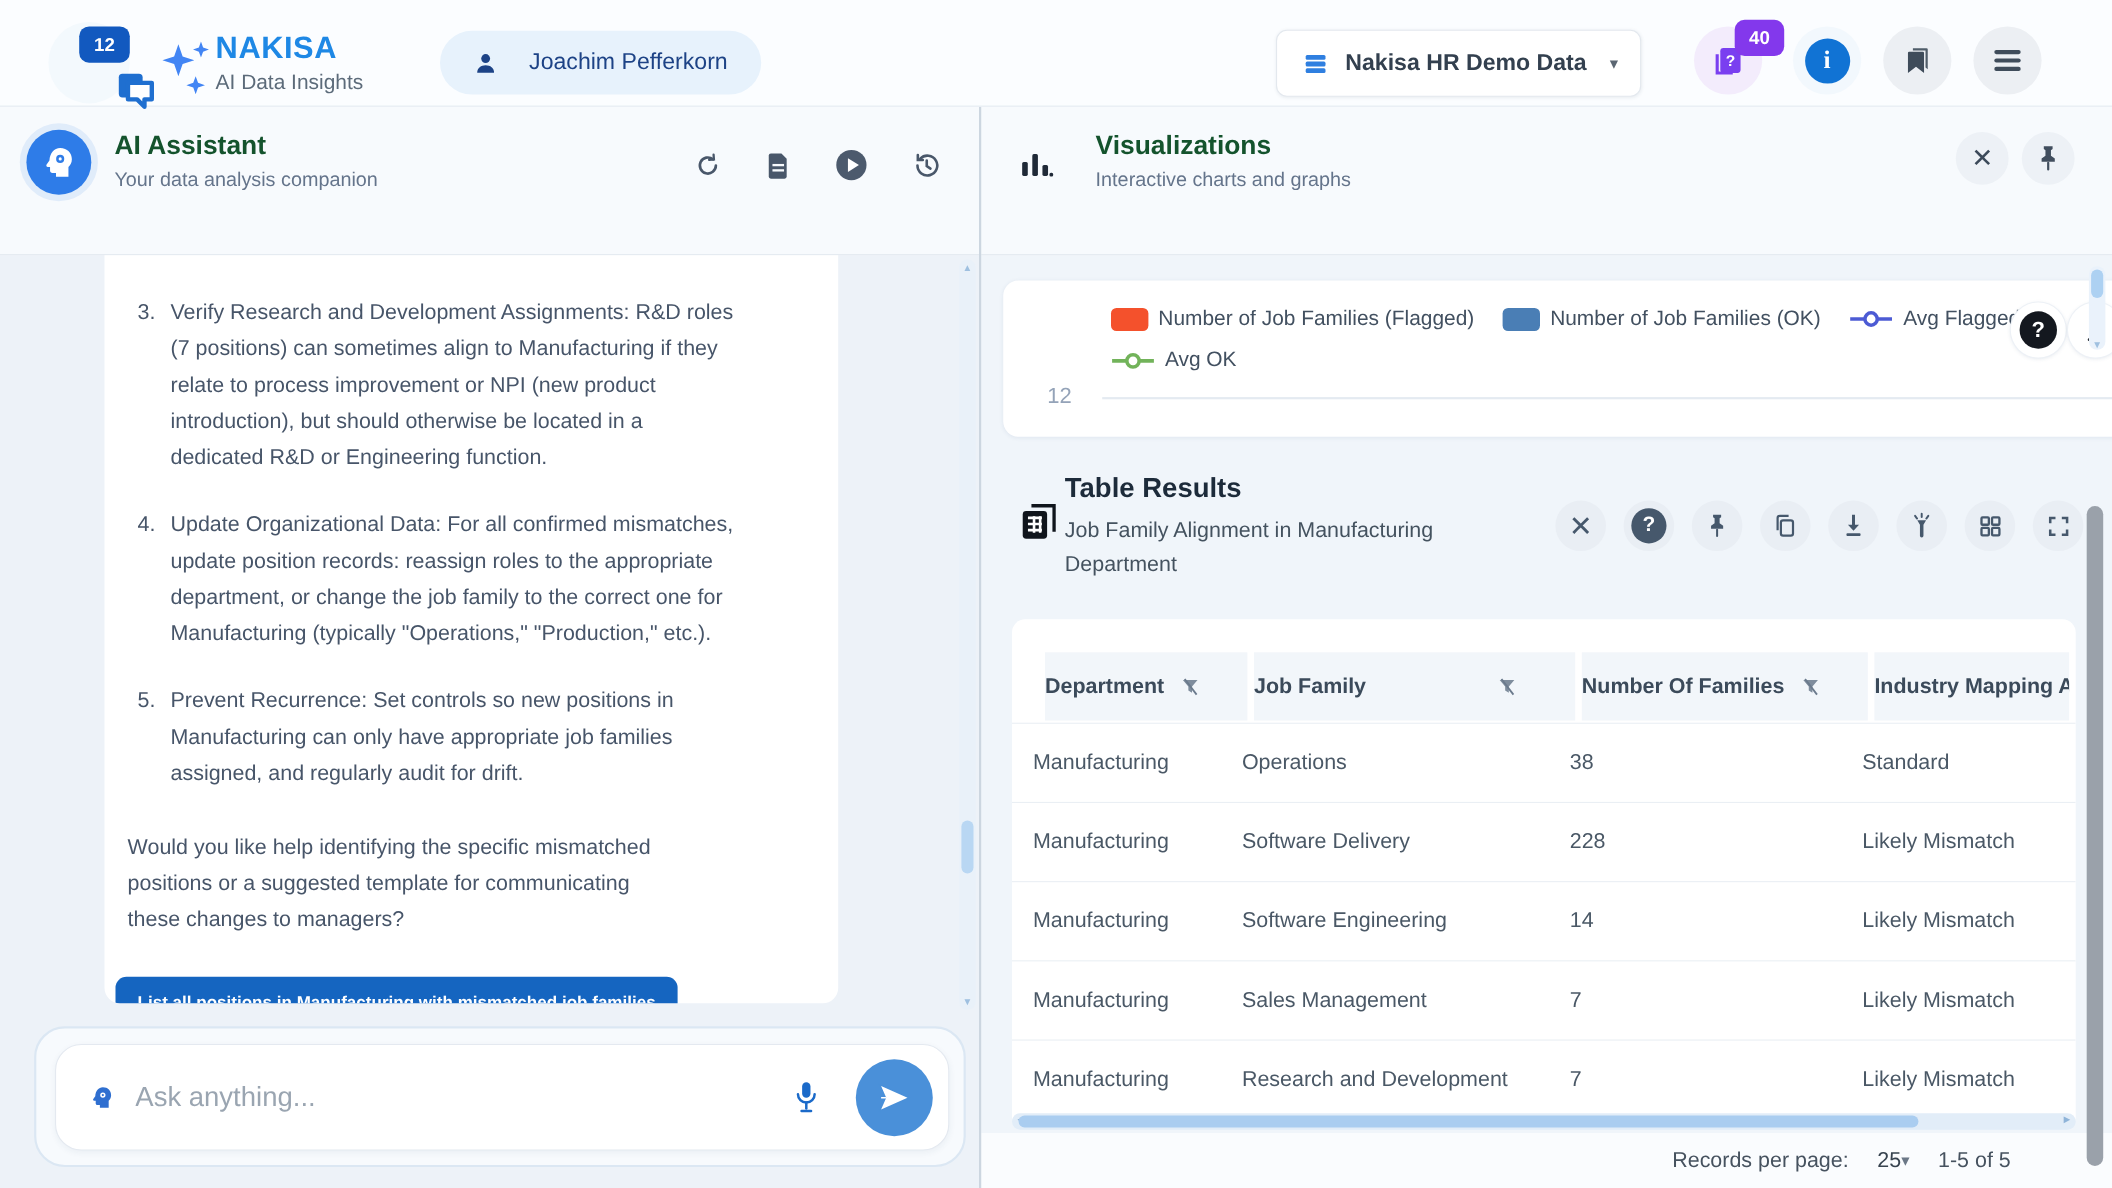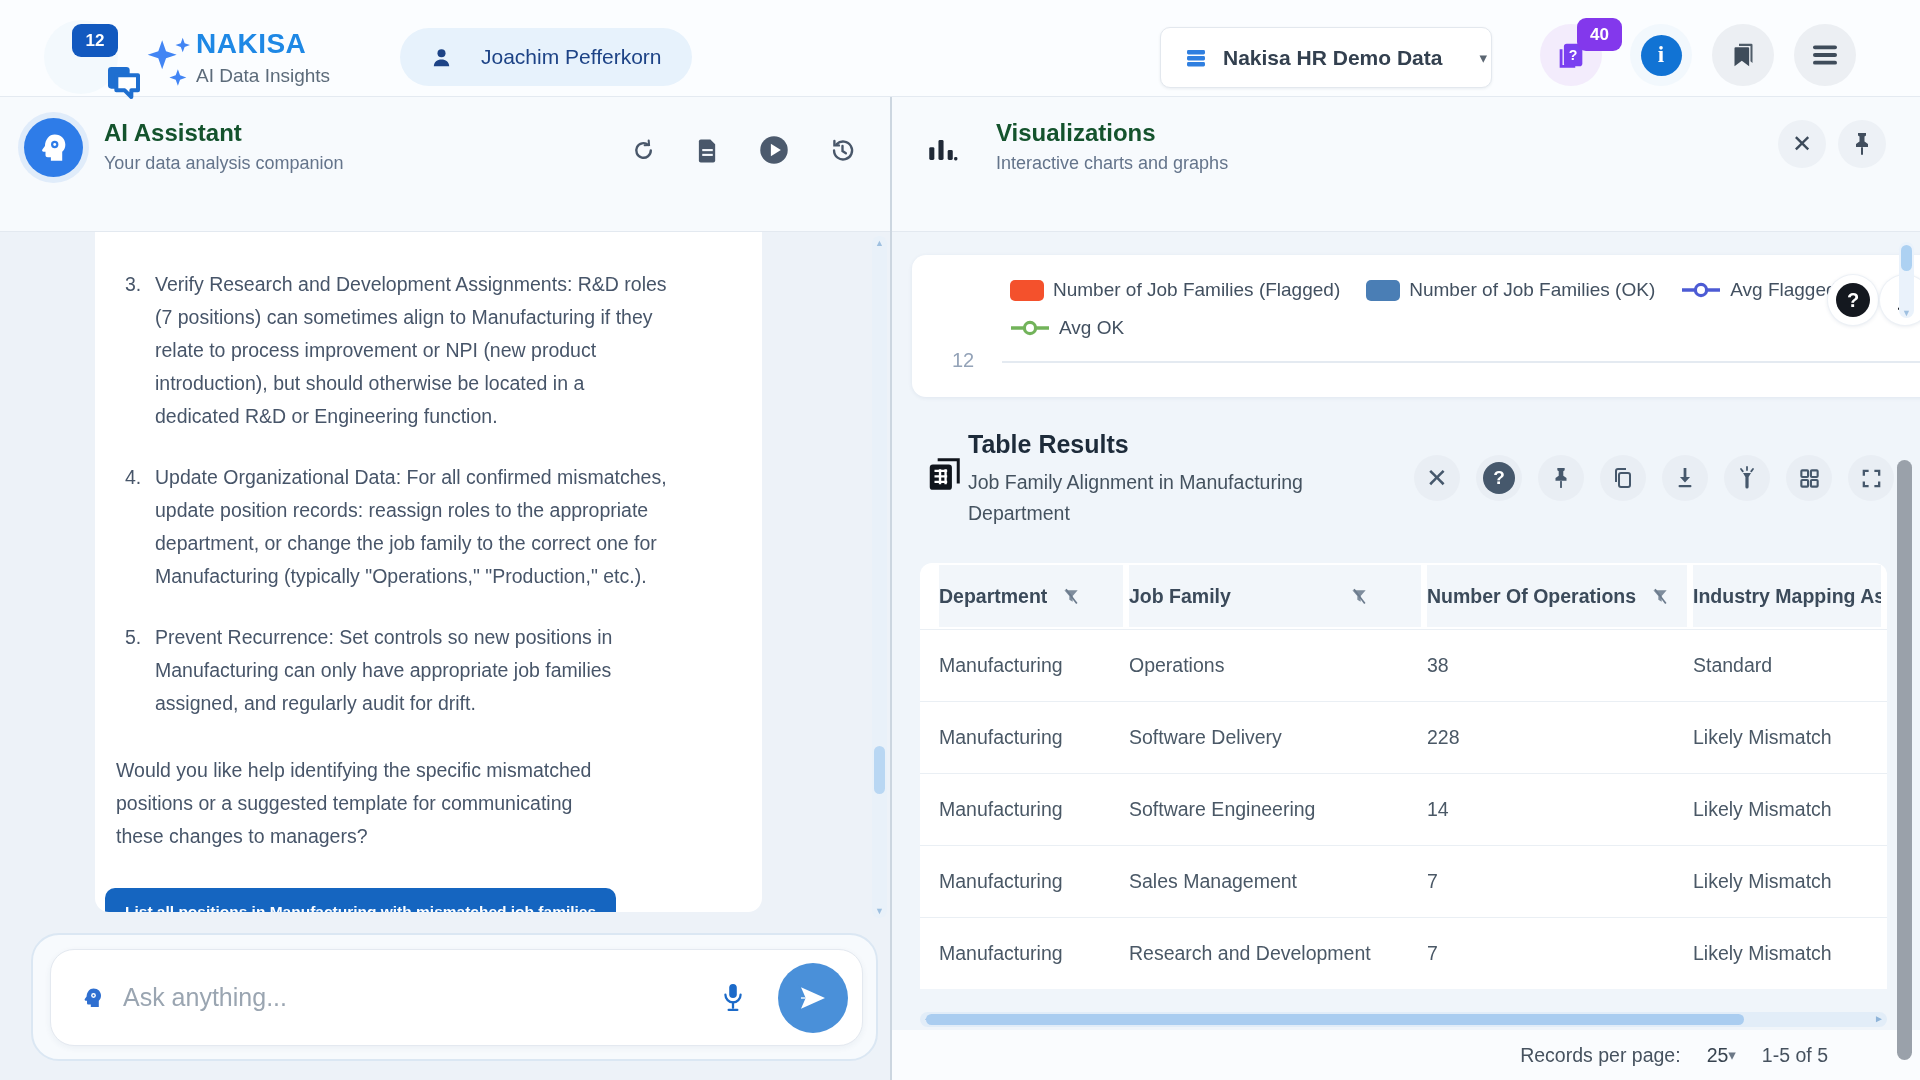--- a/index.html
+++ b/index.html
@@ -11,21 +11,21 @@
   .logo-wrap { position:absolute; left:44px; top:20px; width:74px; height:74px; border-radius:50%; background:#f3f9fd; }
   .logo-glyph { position:absolute; left:58px; top:42px; color:#1f6fd0; }
   .badge { position:absolute; border-radius:9px; color:#fff; font-size:17px; font-weight:bold; display:flex; align-items:center; justify-content:center; }
   .badge-msgs { left:72px; top:24px; width:46px; height:33px; background:#1259bf; }
   .sparkle { position:absolute; left:138px; top:32px; color:#4285f4; }
   .brand { position:absolute; left:196px; top:28px; }
   .brand-name { font-size:28px; font-weight:800; letter-spacing:.5px; color:#1e88e5; }
   .brand-sub { font-size:19px; color:#5c6b7a; margin-top:5px; }
   .user-pill { position:absolute; left:400px; top:28px; height:58px; padding:0 30px; border-radius:29px; background:#e7f2fc; display:flex; align-items:center; gap:28px; color:#1d4386; cursor:pointer; }
   .user-pill .name { font-size:21px; font-weight:500; color:#1d4386; }
-  .dataset { position:absolute; left:1160px; top:27px; width:332px; height:61px; background:#fff; border:1px solid #e3e8ee; border-radius:10px; box-shadow:0 1px 3px rgba(30,50,80,.08); display:flex; align-items:center; gap:14px; padding:0 4px 0 22px; cursor:pointer; }
+  .dataset { position:absolute; left:1160px; top:27px; width:332px; height:61px; background:#fff; border:1px solid #e3e8ee; border-radius:10px; box-shadow:0 1px 3px rgba(30,50,80,.08); display:flex; align-items:center; gap:14px; padding:0 20px 0 22px; cursor:pointer; }
   .dataset .ds-label { font-size:21px; font-weight:600; color:#33404f; flex:1; white-space:nowrap; }
   .caret { font-size:15px; color:#5b6672; }
   .circ { border-radius:50%; display:flex; align-items:center; justify-content:center; cursor:pointer; }
   .top-circ { position:absolute; top:24px; width:62px; height:62px; }
   .c-purple { left:1540px; background:#f3ecfc; color:#7a3ff0; }
   .badge-help { left:1577px; top:18px; width:45px; height:33px; background:#8338ec; z-index:2; }
   .c-info { left:1630px; background:#f2f8fd; }
   .info-inner { width:41px; height:41px; border-radius:50%; background:#1173d4; color:#fff; font-size:23px; font-weight:bold; font-family:"Liberation Serif",serif; display:flex; align-items:center; justify-content:center; }
   .c-book { left:1712px; background:#eceff3; color:#3f4c5a; }
   .c-menu { left:1794px; background:#eceff3; color:#3f4c5a; }
@@ -80,21 +80,21 @@
   .card-scroll .arr { position:absolute; left:0; bottom:0; width:15px; text-align:center; font-size:9px; color:#9fc0e0; }
 
   
   .tr-icon { position:absolute; left:33px; top:358px; color:#10151c; }
   .tr-title { position:absolute; left:76px; top:333px; font-size:25px; font-weight:700; color:#1d2b3a; }
   .tr-sub { position:absolute; left:76px; top:370px; font-size:19.5px; line-height:31px; color:#44525f; width:350px; }
   .tr-tools { position:absolute; right:26px; top:358px; display:flex; gap:16px; }
   .tr-tool { width:46px; height:46px; background:#e9eef4; color:#46586c; }
   .qmark2 { width:32px; height:32px; border-radius:50%; background:#46586c; color:#fff; font-size:19px; font-weight:bold; display:flex; align-items:center; justify-content:center; }
   .table-card { position:absolute; left:28px; top:466px; width:967px; background:#fff; border-radius:12px 12px 0 0; overflow:hidden; }
-  .t-head { display:grid; grid-template-columns:190px 298px 266px 1fr; padding-left:19px; height:66px; }
+  .t-head { display:grid; grid-template-columns:190px 298px 266px 1fr; padding-left:30px; height:66px;margin-top:28px; }
   .t-hcell { display:flex; align-items:center; gap:14px; background:#f2f6fa; margin:2px 6px 2px 0; padding-left:0; font-size:19.5px; font-weight:600; color:#3b4a5a; white-space:nowrap; overflow:hidden; }
   .t-hcell .spacer { flex:1; }
   .funnel { color:#6b7a8c; flex:none; cursor:pointer; }
   .t-row { display:grid; grid-template-columns:190px 298px 266px 1fr; padding-left:19px; height:72px; align-items:center; border-top:1px solid #eaeff4; font-size:19.5px; color:#4a5866; }
   .t-row > div { white-space:nowrap; overflow:hidden; }
   .hbar { position:absolute; left:28px; top:915px; width:967px; height:15px; background:#e2edf8; border-radius:8px; }
   .hbar .thumb { position:absolute; left:6px; top:2px; width:818px; height:11px; border-radius:6px; background:#aacdf0; cursor:pointer; }
   .hbar .arr { position:absolute; top:1px; font-size:10px; color:#8fb4d9; }
   .t-footer { position:absolute; left:0; top:933px; width:100%; height:50px; background:#fafcfe; display:flex; align-items:center; justify-content:flex-end; padding-right:92px; gap:26px; font-size:19.5px; color:#46525f; }
   .psize { display:flex; align-items:center; cursor:pointer; color:#37434f; }
@@ -429,21 +429,21 @@
           <span>Job Family</span>
           <span class="spacer"></span>
           <span class="funnel" style="margin-right:52px">
             <svg width="20" height="22" viewBox="0 0 24 24" fill="none" stroke="#6b7a8c" stroke-width="2">
               <path d="M4 5h16l-6 7v7l-4-2.4V12z" fill="#6b7a8c" fill-opacity=".85" stroke="none"></path>
                 <path d="M6 4l13 17" stroke="#6b7a8c"></path>
             </svg>
           </span>
         </div>
         <div class="t-hcell">
-          <span>Number Of Operations</span>
+          <span>Number Of Families</span>
           <span class="funnel">
             <svg width="20" height="22" viewBox="0 0 24 24" fill="none" stroke="#6b7a8c" stroke-width="2">
               <path d="M4 5h16l-6 7v7l-4-2.4V12z" fill="#6b7a8c" fill-opacity=".85" stroke="none"></path>
                 <path d="M6 4l13 17" stroke="#6b7a8c"></path>
             </svg>
           </span>
         </div>
         <div class="t-hcell">
           <span>Industry Mapping As</span>
         </div>

